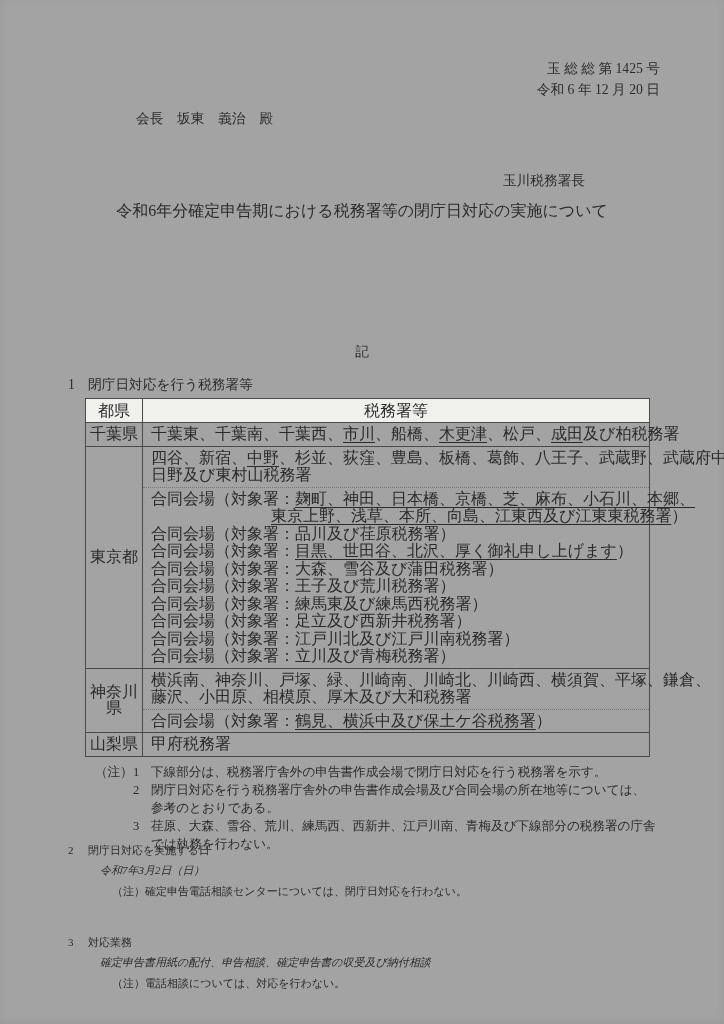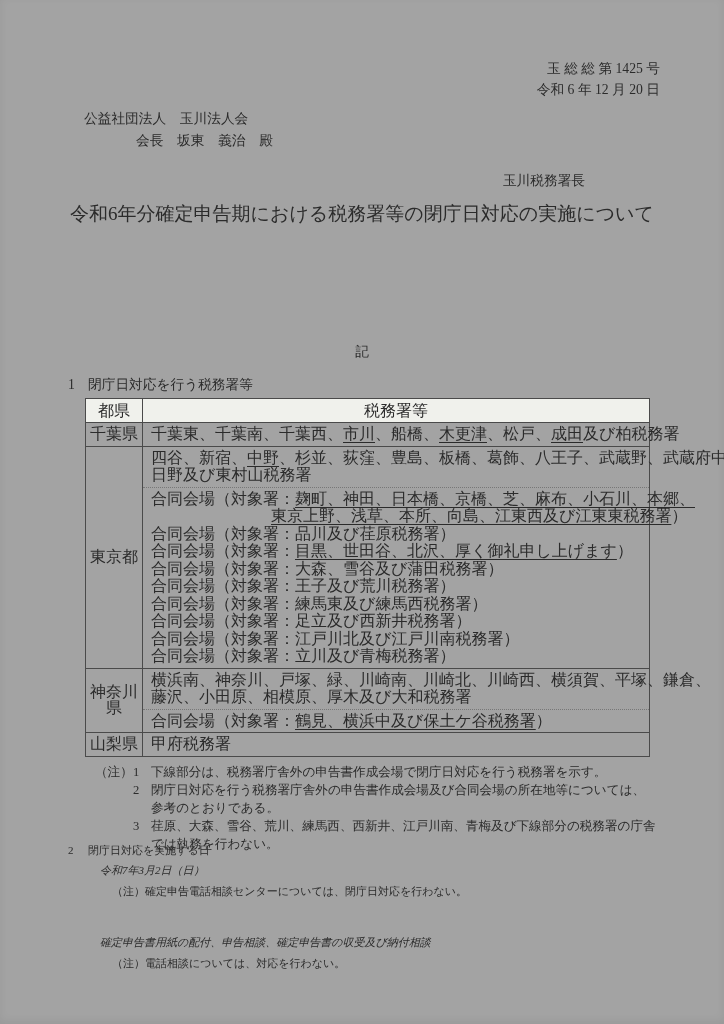--- a/index.html
+++ b/index.html
@@ -10,21 +10,21 @@
   }
   .page{
     position:relative;width:724px;height:1024px;overflow:hidden;
     background:#a3a3a3;color:#2b2b2b;
     box-shadow:inset 0 -3px 8px rgba(0,0,0,.06);
   }
   .ref-block{position:absolute;top:58px;right:64px;text-align:right;font-size:13.7px;line-height:21px;}
   .addressee{position:absolute;top:108px;left:84px;font-size:13.7px;line-height:22px;}
   .addressee .person{margin-left:52px;}
   .sender{position:absolute;top:172px;right:139px;font-size:13.7px;}
-  .doc-title{position:absolute;top:201px;left:0;width:724px;text-align:center;font-size:19px;}
+  .doc-title{position:absolute;top:201px;left:0;width:724px;text-align:center;font-size:16px;}
   .body-text{position:absolute;top:238px;left:59px;width:618px;font-size:13.7px;line-height:22px;}
   .body-text p{margin:0;text-indent:1em;}
   .ki{position:absolute;top:343px;left:0;width:724px;text-align:center;font-size:13.7px;}
 
   .section1{position:absolute;top:375px;left:68px;width:600px;font-size:13.7px;}
   .sec-head{line-height:20px;}
   .sec-head .no{display:inline-block;width:20px;}
 
   table.office-table{
     border-collapse:collapse;margin:3px 0 0 17px;width:565px;
@@ -55,21 +55,20 @@
 <body>
 
 <div class="page">
 
   <div class="ref-block">
     <div>玉 総 総 第 1425 号</div>
     <div>令和 6 年 12 月 20 日</div>
   </div>
 
   <div class="addressee">
-    <div>公益社団法人　玉川法人会</div>
     <div class="person">会長　坂東　義治　殿</div>
   </div>
 
   <div class="sender">玉川税務署長</div>
 
   <div class="doc-title">令和6年分確定申告期における税務署等の閉庁日対応の実施について</div>
 
 
   <div class="ki">記</div>
 
@@ -153,17 +152,20 @@
 
   <div class="section sec2">
     <div class="sec-head">
       <span class="no" style="display:inline-block;width:20px;">2</span><span>閉庁日対応を実施する日</span>
     </div>
     <div class="sub">令和7年3月2日（日）</div>
     <div class="subnote">（注）確定申告電話相談センターについては、閉庁日対応を行わない。</div>
   </div>
 
   <div class="section sec3">
+    <div class="sec-head">
+      <span class="no" style="display:inline-block;width:20px;">3</span><span>対応業務</span>
+    </div>
     <div class="sub">確定申告書用紙の配付、申告相談、確定申告書の収受及び納付相談</div>
     <div class="subnote">（注）電話相談については、対応を行わない。</div>
   </div>
 
 </div>
 
 </body></html>

